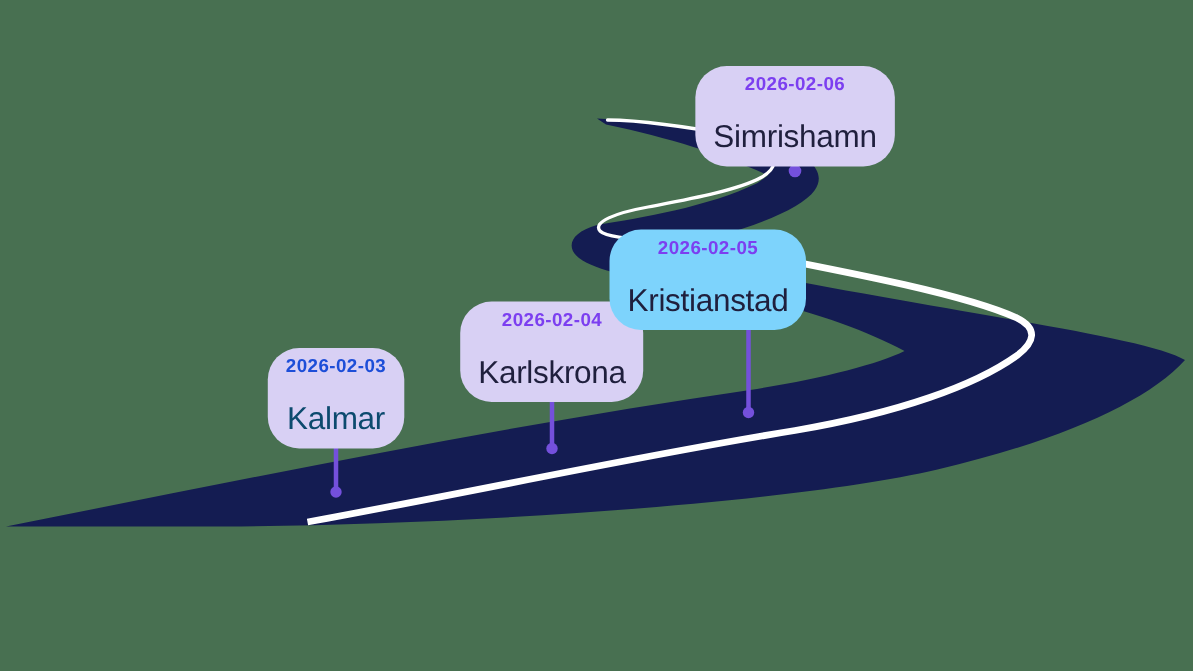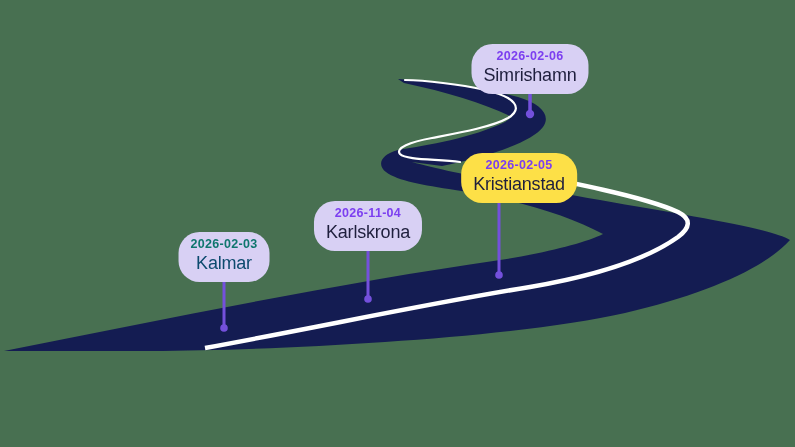--- a/index.html
+++ b/index.html
@@ -21,24 +21,24 @@
     line-height:1.2;
   }
   .milestone-date{
     display:block;
     font-size:12.5px;
     font-weight:bold;
     letter-spacing:.3px;
   }
   .milestone-city{
     display:block;
-    font-size:18px;
+    font-size:21px;
     font-weight:500;
     letter-spacing:-.2px;
-    margin-top:1px;
+    margin-top:15px;
   }
 </style>
 </head>
 <body style="background: rgb(72, 112, 81);">
 
 <div id="stage">
 
   <svg id="road-svg" width="795" height="447" viewBox="0 0 795 447">
 
     <path d="M 4 351
@@ -81,28 +81,28 @@
       <line stroke-width="3" x1="499" x2="499" y1="193" y2="273" stroke="#7450DC"></line>
       <line stroke-width="3.5" x1="530" x2="530" y1="84" y2="112" stroke="#7450DC"></line>
       <circle r="3.8" cx="224" cy="328" fill="#7450DC"></circle>
       <circle r="3.8" cx="368" cy="299" fill="#7450DC"></circle>
       <circle r="3.8" cx="499" cy="275" fill="#7450DC"></circle>
       <circle r="4.2" cx="530" cy="114" fill="#7450DC"></circle>
     </g>
   </svg>
 
   <div class="milestone-card" style="left: 224px; top: 232px; background: rgb(216, 208, 244);">
-    <span class="milestone-date" style="color: #0f766e;">2026-02-03</span>
+    <span class="milestone-date" style="color: #1d4ed8;">2026-02-03</span>
     <span class="milestone-city" style="color: #0c4a6e;">Kalmar</span>
   </div>
   <div class="milestone-card" style="left: 368px; top: 201px; background: rgb(216, 208, 244);">
-    <span class="milestone-date" style="color: rgb(124, 63, 240);">2026-11-04</span>
+    <span class="milestone-date" style="color: rgb(124, 63, 240);">2026-02-04</span>
     <span class="milestone-city" style="color: rgb(31, 31, 61);">Karlskrona</span>
   </div>
-  <div class="milestone-card" style="left: 519px; top: 153px; background: #fde047;">
+  <div class="milestone-card" style="left: 472px; top: 153px; background: #7dd3fc;">
     <span class="milestone-date" style="color: rgb(124, 63, 240);">2026-02-05</span>
     <span class="milestone-city" style="color: rgb(31, 31, 61);">Kristianstad</span>
   </div>
   <div class="milestone-card" style="left: 530px; top: 44px; background: rgb(216, 208, 244);">
     <span class="milestone-date" style="color: rgb(124, 63, 240); text-align: center;">2026-02-06</span>
     <span class="milestone-city" style="color: rgb(31, 31, 61);">Simrishamn</span>
   </div>
 
 </div>
 

